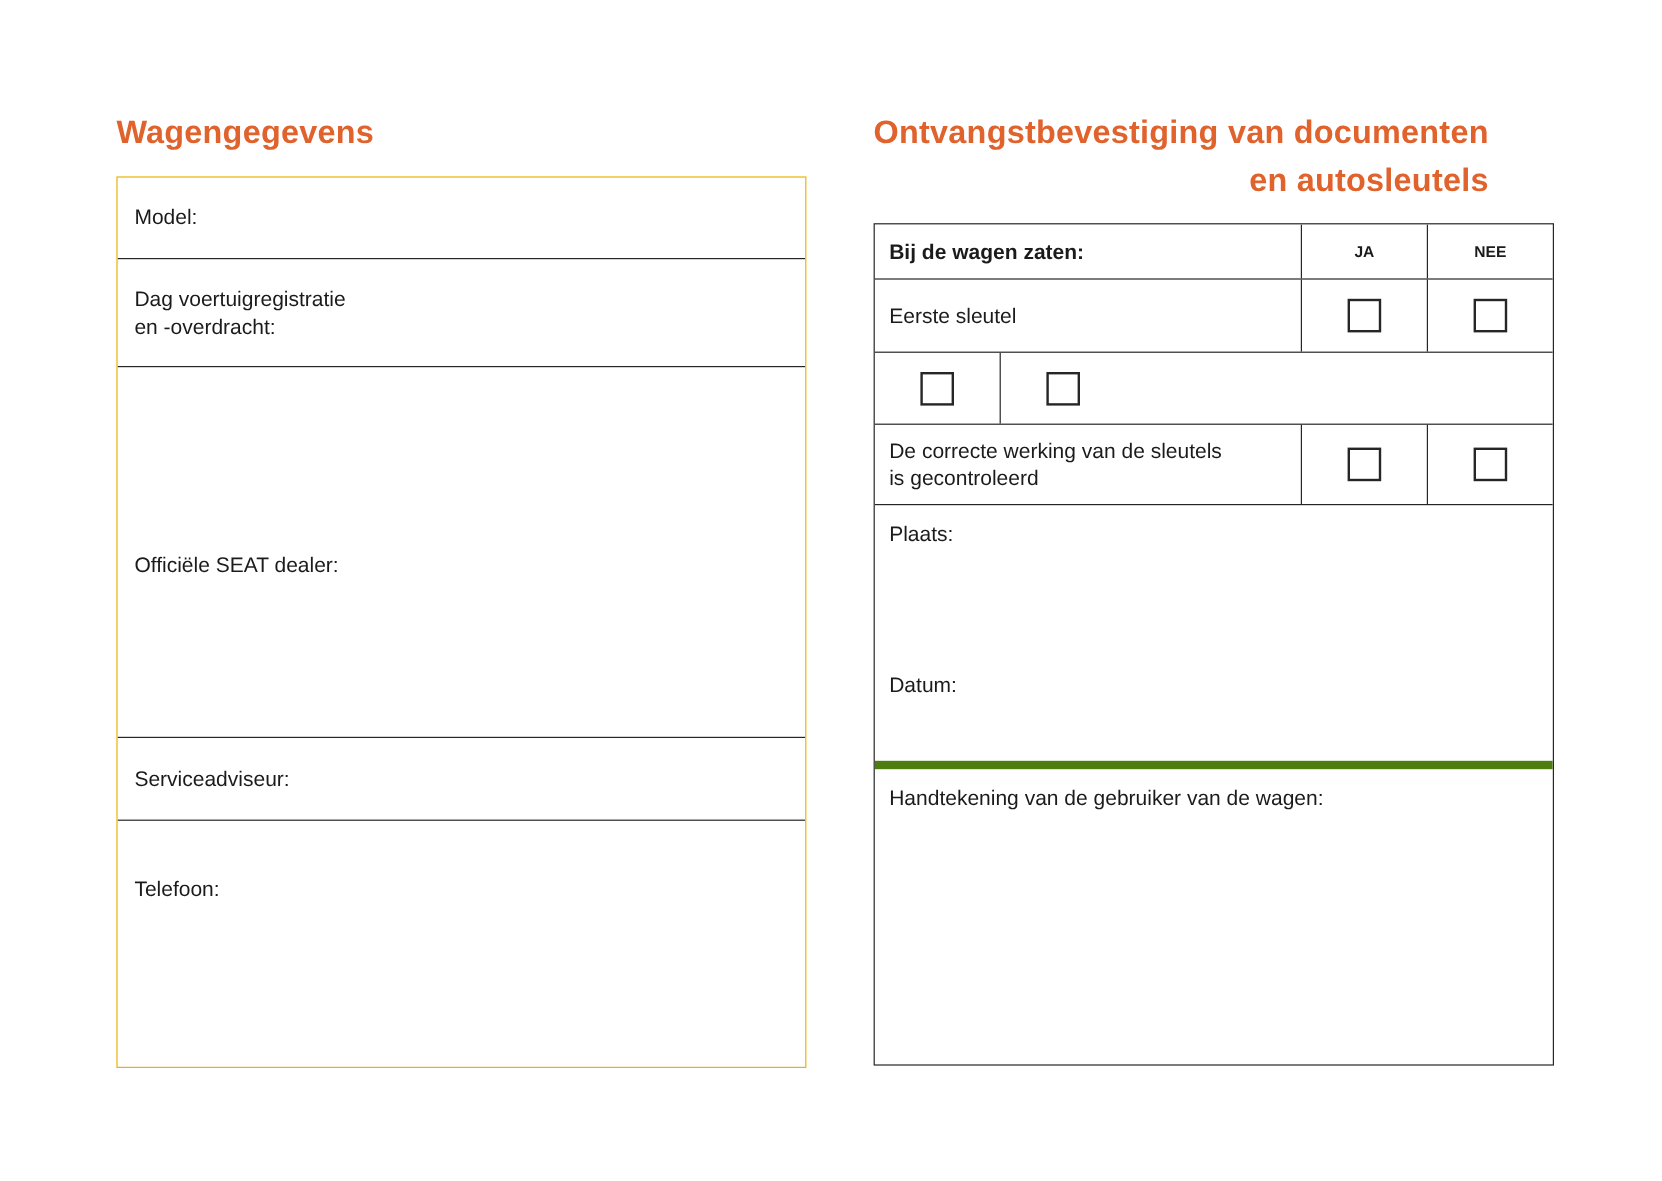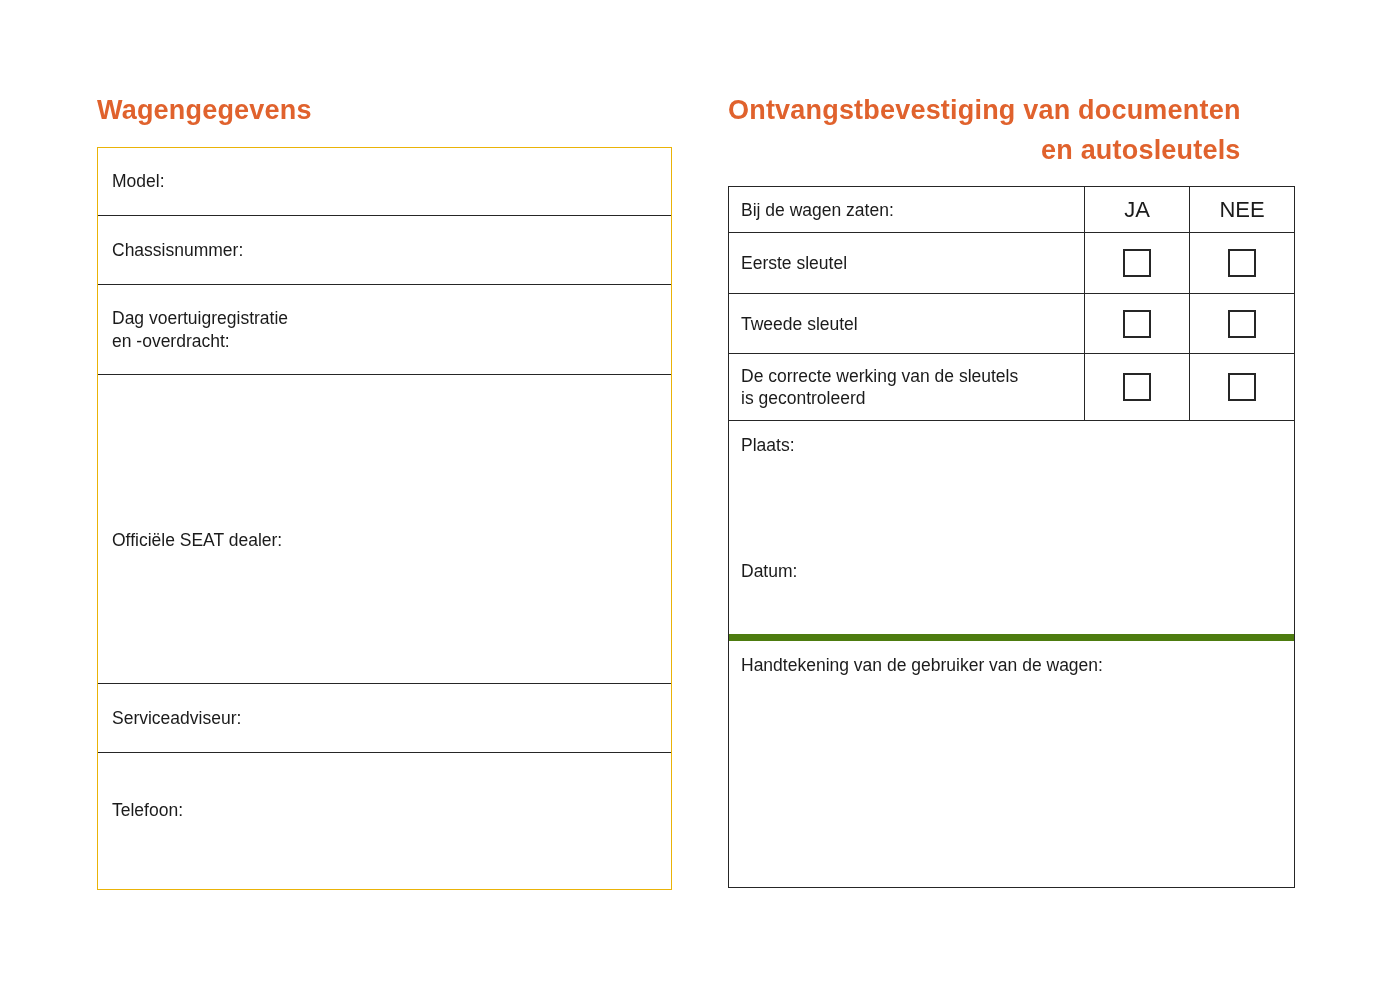--- a/index.html
+++ b/index.html
@@ -68,22 +68,22 @@
     white-space:pre-line;
   }
   .c-check {
     width:105px;
     border-right:1px solid #262626;
     display:flex;
     align-items:center;
     justify-content:center;
   }
   .c-check.last { width:104px; border-right:none; }
-  .rrow.header .c-label, .rrow.header .c-check { font-weight:400; }
-  .rrow.header .c-check { font-size:22px;text-align:center; }
+  .rrow.header .c-label, .rrow.header .c-check { font-weight:700; }
+  .rrow.header .c-check { font-size:13px;text-align:center; }
 
   .checkbox {
     width:28px; height:28px;
     border:2px solid #262626;
     background:#ffffff;
   }
 
   .bigcell {
     position:relative;
     border-bottom:7px solid #4d7c0f;
@@ -99,23 +99,20 @@
 </head>
 <body>
 
 <div class="page">
 
   <h1 class="section-title" id="left-title">Wagengegevens</h1>
 
   <div class="ltable">
     <div class="lrow" style="height:68px">
       <span>Model:</span>
-    </div>
-    <div class="lrow" style="height:69px">
-      <span>Chassisnummer:</span>
     </div>
     <div class="lrow" style="height:90px">
       <span>Dag voertuigregistratie
 en -overdracht:</span>
     </div>
     <div class="lrow tall" style="height:309px">
       <span>Officiële SEAT dealer:</span>
     </div>
     <div class="lrow" style="height:69px">
       <span>Serviceadviseur:</span>
@@ -149,23 +146,20 @@
       </div>
       <div class="c-check">
         <div class="checkbox"></div>
       </div>
       <div class="c-check last">
         <div class="checkbox"></div>
       </div>
     </div>
 
     <div class="rrow" style="height:60px">
-      <div class="c-label">
-        <span>Tweede sleutel</span>
-      </div>
       <div class="c-check">
         <div class="checkbox"></div>
       </div>
       <div class="c-check last">
         <div class="checkbox"></div>
       </div>
     </div>
 
     <div class="rrow" style="height:67px">
       <div class="c-label">

